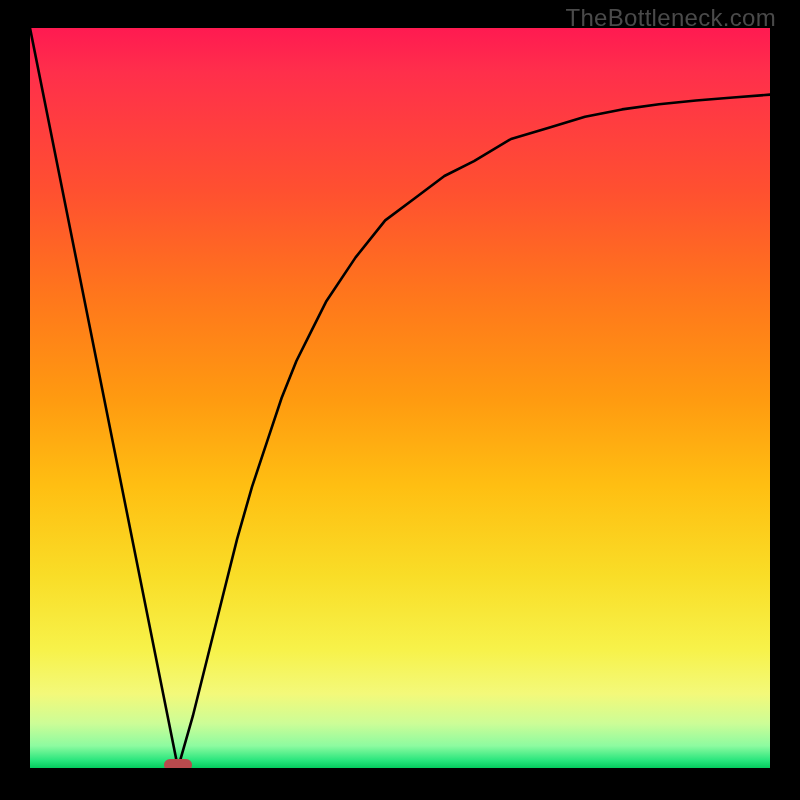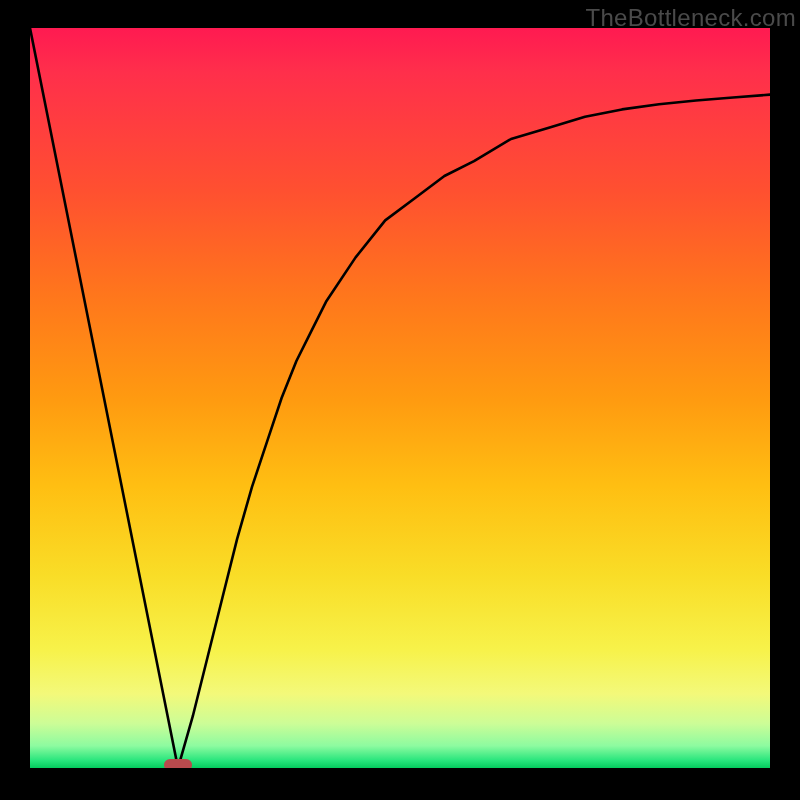--- a/index.html
+++ b/index.html
@@ -7,21 +7,21 @@
     width: 800px;
     height: 800px;
     background: #000;
     position: relative;
     font-family: Arial, sans-serif;
     overflow: hidden;
   }
   .watermark {
     position: absolute;
     top: 4px;
-    right: 4px;
+    right: 24px;
     color: #4a4a4a;
     font-size: 24px;
     font-weight: 500;
     z-index: 5;
     letter-spacing: 0.3px;
   }
   .plot-area {
     position: absolute;
     left: 30px;
     top: 28px;

